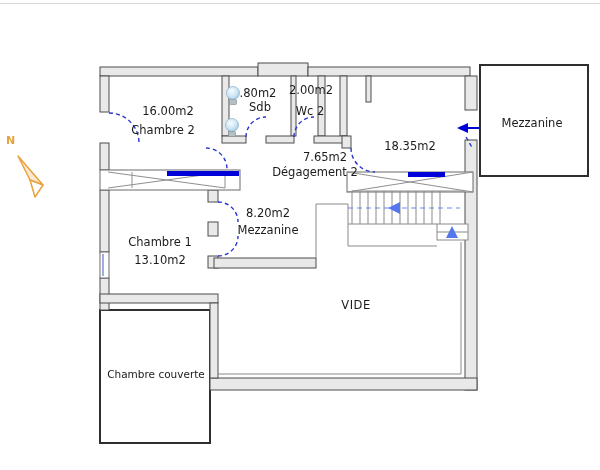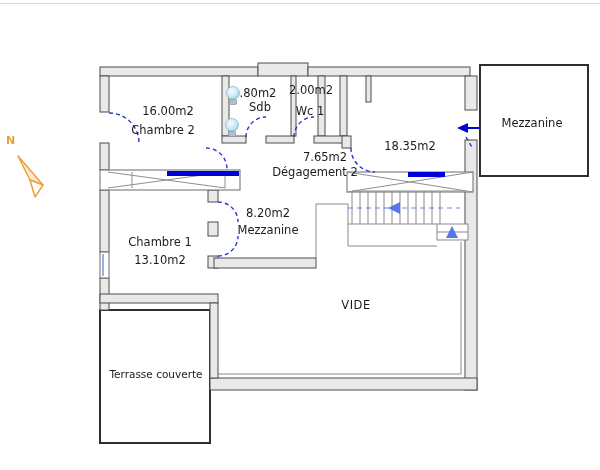--- a/index.html
+++ b/index.html
@@ -165,33 +165,33 @@
     </g>
   </svg>
 
   <div class="lbl" style="left:168px;top:104px;">16.00m2</div>
   <div class="lbl" style="left:163px;top:123px;">Chambre 2</div>
 
   <div class="lbl" style="left:258px;top:86px;">.80m2</div>
   <div class="lbl" style="left:260px;top:100px;">Sdb</div>
 
   <div class="lbl" style="left:311px;top:83px;">2.00m2</div>
-  <div class="lbl" style="left:310px;top:104px;">Wc 1</div>
+  <div class="lbl" style="left:310px;top:104px;">Wc 2</div>
 
   <div class="lbl" style="left:410px;top:139px;">18.35m2</div>
 
   <div class="lbl" style="left:532px;top:116px;">Mezzanine</div>
 
   <div class="lbl" style="left:287px;top:150px;margin-left:38px;">7.65m2</div>
   <div class="lbl" style="left:293px;top:165px;padding-left:44px;">Dégagement 2</div>
 
   <div class="lbl" style="left:268px;top:206px;">8.20m2</div>
   <div class="lbl" style="left:268px;top:223px;">Mezzanine</div>
 
   <div class="lbl" style="left:160px;top:235px;">Chambre 1</div>
   <div class="lbl" style="left:160px;top:253px;">13.10m2</div>
 
   <div class="lbl wide" style="left:356px;top:298px;">VIDE</div>
 
-  <div class="lbl small" style="left:156px;top:368px;">Terrasse couverte</div>
+  <div class="lbl small" style="left:156px;top:368px;">Chambre couverte</div>
 
   <div class="north-n">N</div>
 </div>
 
 </body></html>

